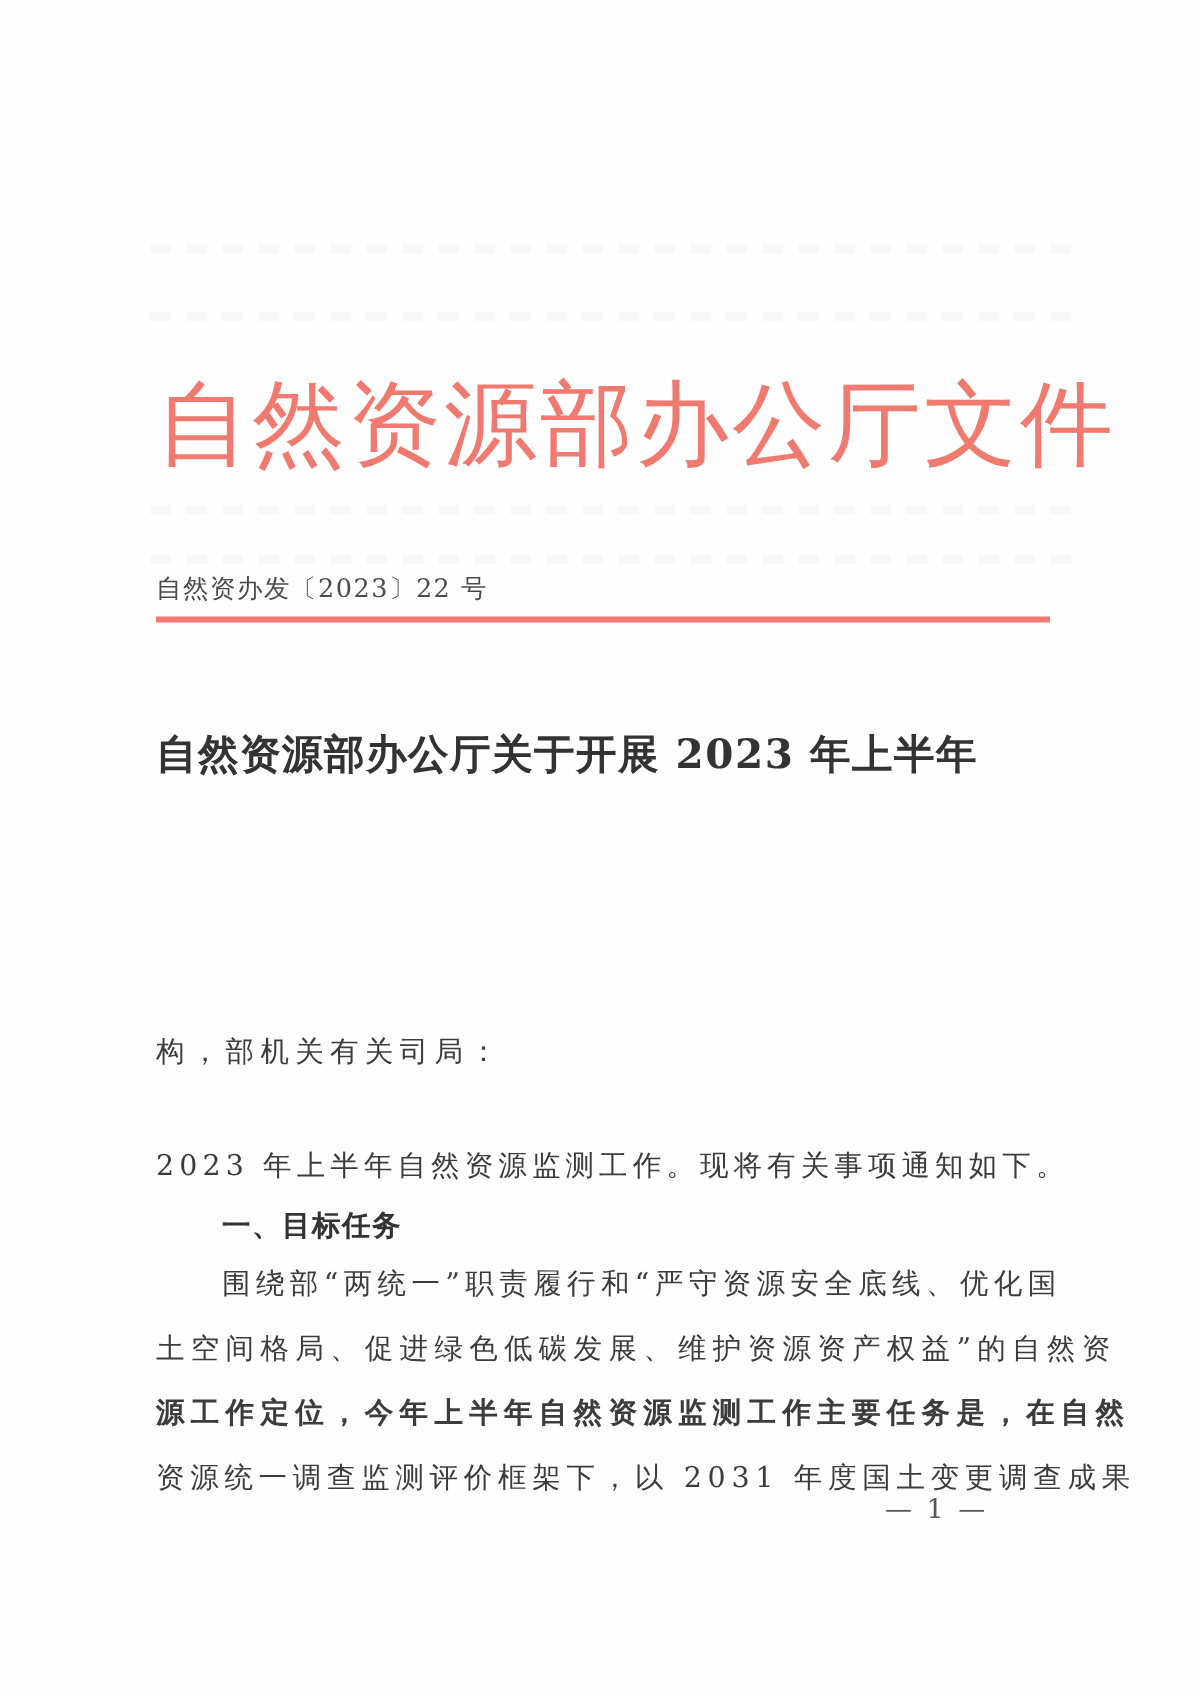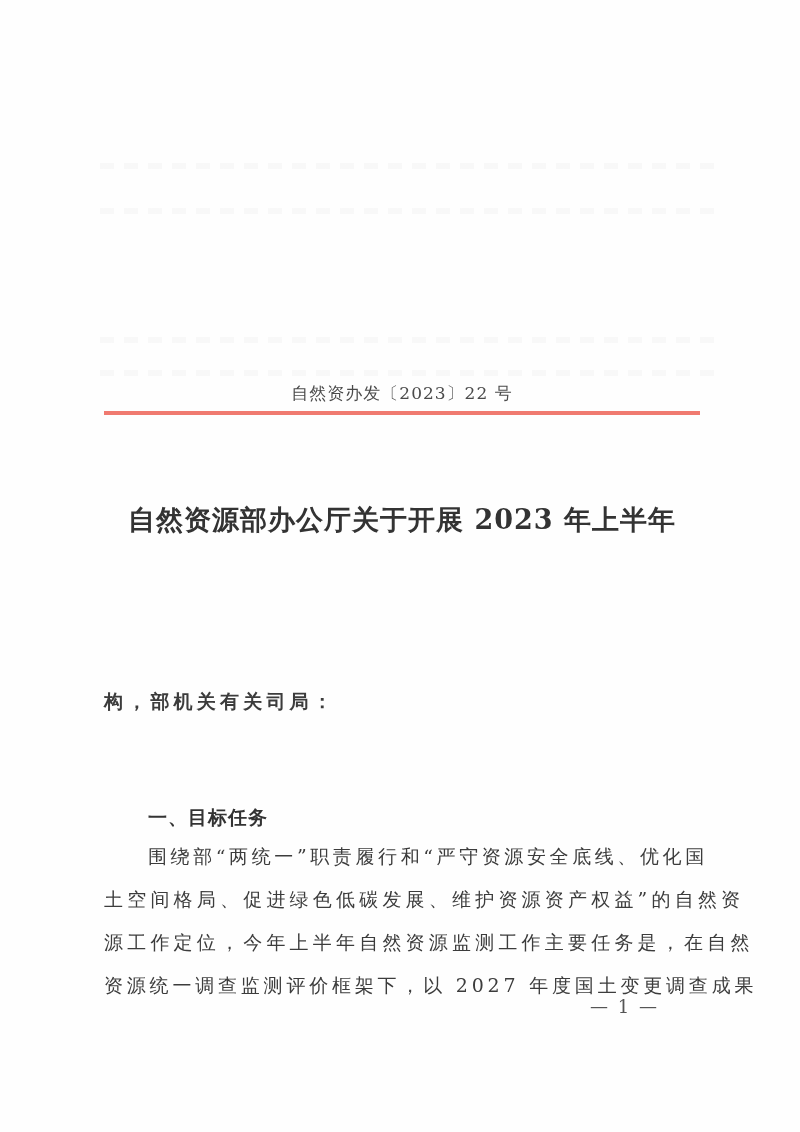--- a/index.html
+++ b/index.html
@@ -41,47 +41,46 @@
       letter-spacing: 2px;
       color: #f07a70;
       font-weight: normal;
       white-space: nowrap;
     }
     .doc-number {
       position: absolute;
       left: 104px;
       top: 380px;
       width: 596px;
-      text-align: center;
+      text-align: left;
       font-size: 17px;
       line-height: 26px;
       color: #4a4a4a;
       letter-spacing: 1px;
     }
     .red-rule {
       position: absolute;
       left: 104px;
       top: 411px;
       width: 596px;
       height: 4px;
       background: #f07a70;
     }
     .title {
       position: absolute;
       left: 104px;
       width: 596px;
-      text-align: center;
+      text-align: left;
       font-family: "DejaVu Serif", "Liberation Serif", serif;
       font-weight: bold;
       font-size: 27px;
       line-height: 40px;
       color: #333333;
       letter-spacing: 1px;
       white-space: nowrap;
-      margin-top: 16px;
     }
     .title.l1 { top: 484px; }
     .title.l2 { top: 530px; }
     .body-text {
       position: absolute;
       left: 104px;
       width: 596px;
       font-size: 19px;
       line-height: 44px;
       color: #3c3c3c;
@@ -116,32 +115,34 @@
 </head>
 <body>
 
 <div class="page">
 
   <div class="bleed" style="top:163px;"></div>
   <div class="bleed" style="top:208px;"></div>
   <div class="bleed" style="top:337px;"></div>
   <div class="bleed" style="top:370px;"></div>
 
+  <div class="masthead">自然资源部办公厅文件</div>
 
   <div class="doc-number">自然资办发〔2023〕22 号</div>
 
   <div class="red-rule"></div>
 
   <div class="title l1">自然资源部办公厅关于开展 2023 年上半年</div>
 
-  <div class="body-text last" style="top:679px;font-weight:bold;">构，部机关有关司局：</div>
+  <div class="body-text last" style="top:679px;">构，部机关有关司局：</div>
 
+  <div class="body-text last" style="top:755px; letter-spacing:3.4px;">2023 年上半年自然资源监测工作。现将有关事项通知如下。</div>
 
   <div class="heading-1">一、目标任务</div>
 
   <div class="body-text" style="top:877px;">土空间格局、促进绿色低碳发展、维护资源资产权益”的自然资</div>
   <div class="body-text" style="top:834px; left:148px; width:552px; letter-spacing:3.6px;">围绕部“两统一”职责履行和“严守资源安全底线、优化国</div>
-  <div class="body-text" style="top:920px;">源工作定位，今年上半年自然资源监测工作主要任务是，在自然</div>
-  <div class="body-text" style="top:963px; letter-spacing:3.8px;">资源统一调查监测评价框架下，以 2027 年度国土变更调查成果</div>
+  <div class="body-text" style="top:920px;font-weight:bold;">源工作定位，今年上半年自然资源监测工作主要任务是，在自然</div>
+  <div class="body-text" style="top:963px; letter-spacing:3.8px;">资源统一调查监测评价框架下，以 2031 年度国土变更调查成果</div>
 
   <div class="page-number" style="top:996px;">— 1 —</div>
 
 </div>
 
 </body></html>

